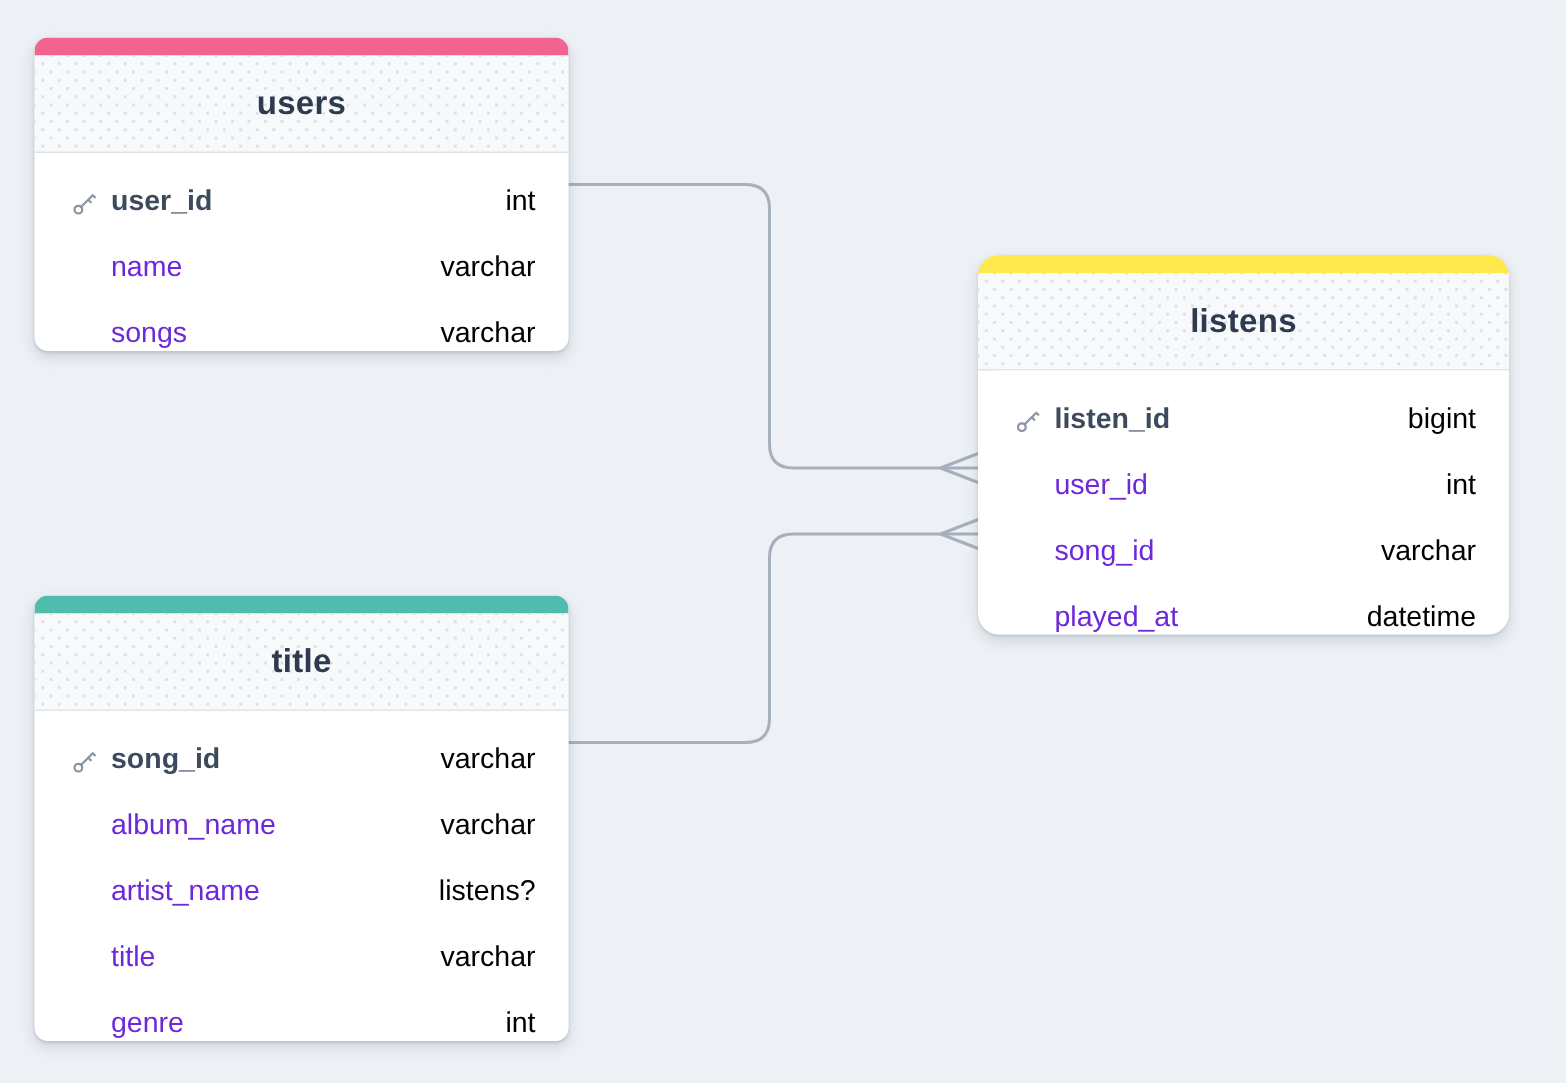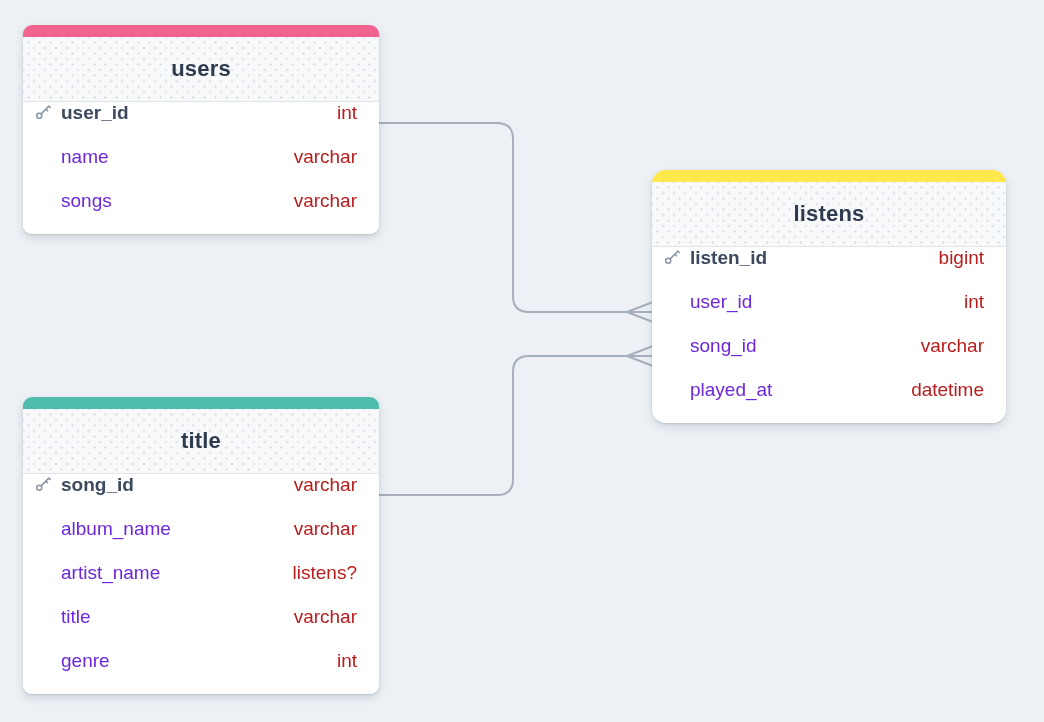--- a/index.html
+++ b/index.html
@@ -53,24 +53,25 @@
   }
   .table-title {
     font-size: 22px;
     font-weight: 600;
     color: #2e3b4e;
     letter-spacing: 0.2px;
   }
   .field-row {
     height: 44px;
     display: flex;
-    align-items: flex-start;
+    align-items: flex-end;
     padding: 0 22px 0 10px;
     font-size: 19px;
     background: #ffffff;
+    margin-left: 13px;
   }
   .key-wrap {
     width: 20px;
     height: 20px;
     margin-right: 8px;
     display: inline-flex;
     align-items: center;
     justify-content: center;
     flex: 0 0 auto;
   }
@@ -81,21 +82,21 @@
   .fname {
     color: #6d28d9;
     white-space: nowrap;
   }
   .field-row.pk .fname {
     font-weight: 700;
     color: #3d4a5e;
   }
   .ftype {
     margin-left: auto;
-    color: #b91c1c;
+    color: #000000;
     white-space: nowrap;
   }
 </style>
 </head>
 <body>
 
 <div class="canvas" style="background-color: rgb(237, 241, 245);">
 
   <svg class="wires" width="1044" height="722">
     <g>

